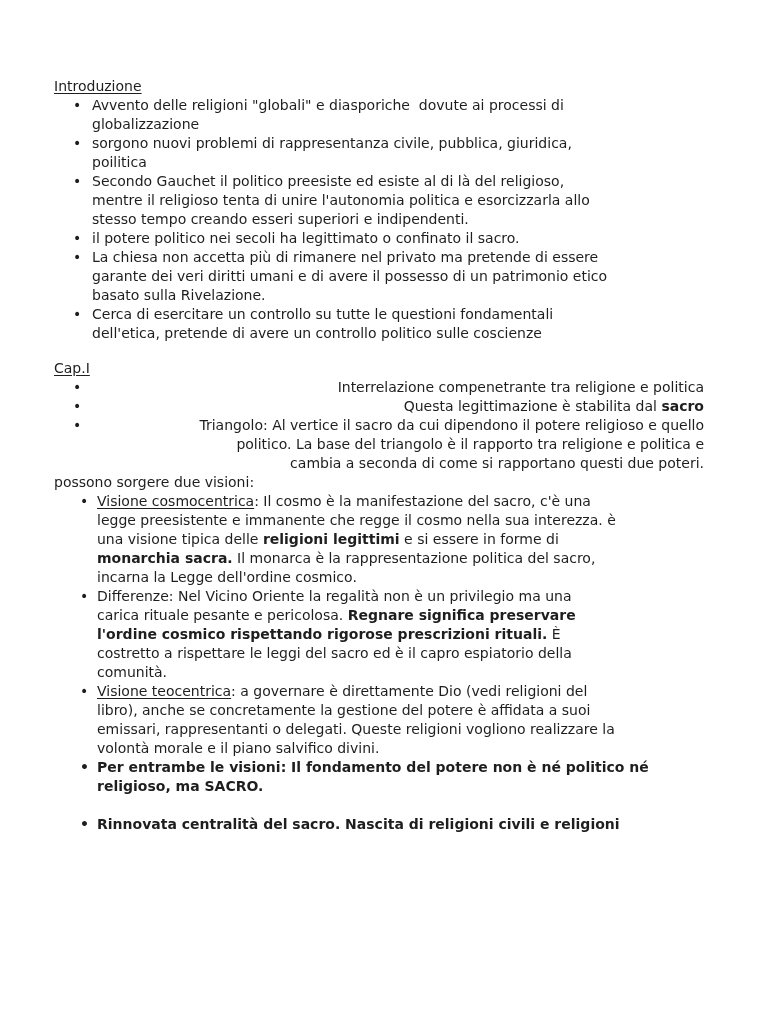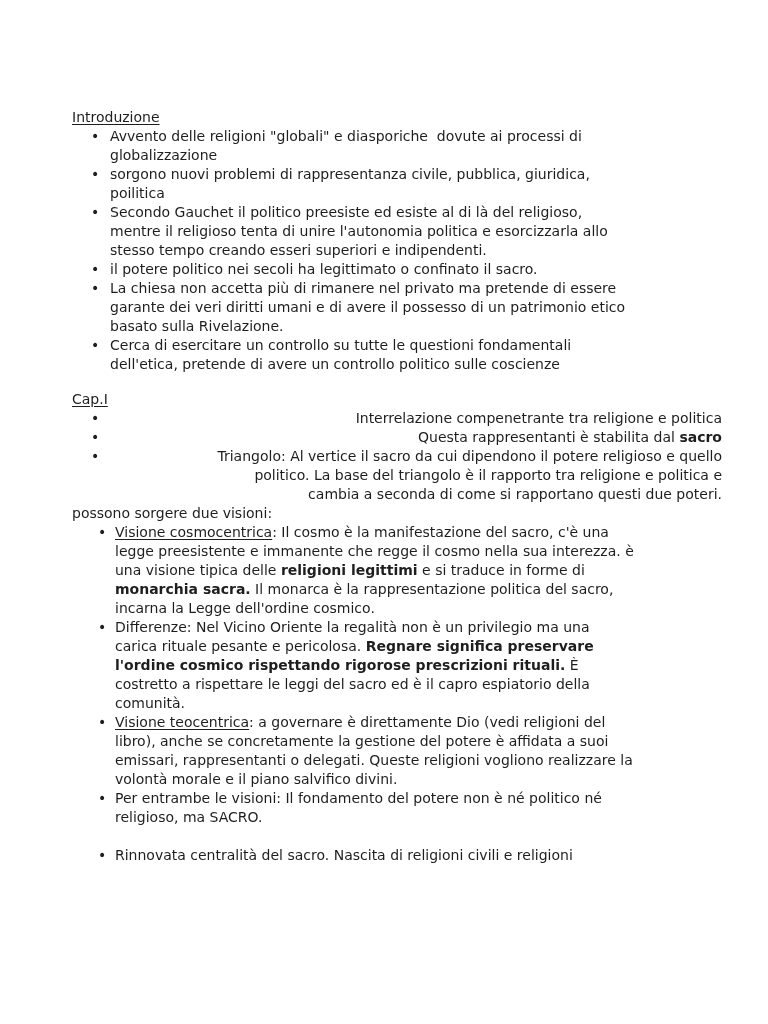--- a/index.html
+++ b/index.html
@@ -9,24 +9,23 @@
     height: 1024px;
     background: #ffffff;
     overflow: hidden;
     font-family: "DejaVu Sans", "Liberation Sans", sans-serif;
     font-size: 14px;
     line-height: 19px;
     color: #1e1e1e;
   }
   .content {
     position: absolute;
-    left: 72px;
+    left: 54px;
     top: 77px;
     width: 650px;
-    margin-top: 31px;
   }
   .heading {
     text-decoration: underline;
     text-underline-offset: 2px;
     white-space: pre-wrap;
   }
   .paragraph { white-space: pre-wrap; }
   ul.list { list-style: none; margin: 0; padding: 0; }
   ul.list li {
     position: relative;
@@ -40,21 +39,21 @@
     top: 0;
   }
   li.l1::before { left: 19px; }
   li.l2::before { left: 26px; }
   .b { font-weight: bold; }
   .u { text-decoration: underline; text-underline-offset: 2px; }
   
   [data-block="list-intro"]       { margin-top: 37px; }
   [data-block="heading-cap1"]     { margin-top: 16px; }
   [data-block="list-cap1"]        { margin-top: 39px; text-align: right; }
-  [data-block="list-visioni-extra"]          { margin-top: 19px; }
+  [data-block="list-visioni-extra"]          { margin-top: 19px; font-weight: bold; }
   [data-block="list-visioni-extra"] li + li  { margin-top: 19px; }
 </style>
 </head>
 <body>
 
 <div class="page">
   <main class="content">
       <div class="heading" data-block="heading-introduzione">Introduzione</div>
       <ul class="list" data-block="list-intro">
         <li class="l1"><span class="">Avvento delle religioni "globali" e diasporiche  dovute ai processi di
@@ -67,30 +66,30 @@
         <li class="l1"><span class="">il potere politico nei secoli ha legittimato o confinato il sacro.</span></li>
         <li class="l1"><span class="">La chiesa non accetta più di rimanere nel privato ma pretende di essere
 garante dei veri diritti umani e di avere il possesso di un patrimonio etico
 basato sulla Rivelazione.</span></li>
         <li class="l1"><span class="">Cerca di esercitare un controllo su tutte le questioni fondamentali
 dell'etica, pretende di avere un controllo politico sulle coscienze</span></li>
       </ul>
       <div class="heading" data-block="heading-cap1">Cap.I</div>
       <ul class="list" data-block="list-cap1">
         <li class="l1"><span class="">Interrelazione compenetrante tra religione e politica</span></li>
-        <li class="l1"><span class="">Questa rappresentanti è stabilita dal </span><span class="b ">sacro</span></li>
+        <li class="l1"><span class="">Questa legittimazione è stabilita dal </span><span class="b ">sacro</span></li>
         <li class="l1"><span class="">Triangolo: Al vertice il sacro da cui dipendono il potere religioso e quello
 politico. La base del triangolo è il rapporto tra religione e politica e
 cambia a seconda di come si rapportano questi due poteri.</span></li>
       </ul>
       <div class="paragraph" data-block="para-visioni">possono sorgere due visioni:</div>
       <ul class="list" data-block="list-visioni">
         <li class="l2"><span class="u">Visione cosmocentrica</span><span class="">: Il cosmo è la manifestazione del sacro, c'è una
 legge preesistente e immanente che regge il cosmo nella sua interezza. è
-una visione tipica delle </span><span class="b ">religioni legittimi</span><span class=""> e si traduce in forme di
+una visione tipica delle </span><span class="b ">religioni legittimi</span><span class=""> e si essere in forme di
 </span><span class="b ">monarchia sacra.</span><span class=""> Il monarca è la rappresentazione politica del sacro,
 incarna la Legge dell'ordine cosmico.</span></li>
         <li class="l2"><span class="">Differenze: Nel Vicino Oriente la regalità non è un privilegio ma una
 carica rituale pesante e pericolosa. </span><span class="b ">Regnare significa preservare
 l'ordine cosmico rispettando rigorose prescrizioni rituali.</span><span class=""> È
 costretto a rispettare le leggi del sacro ed è il capro espiatorio della
 comunità.</span></li>
         <li class="l2"><span class="u">Visione teocentrica</span><span class="">: a governare è direttamente Dio (vedi religioni del
 libro), anche se concretamente la gestione del potere è affidata a suoi
 emissari, rappresentanti o delegati. Queste religioni vogliono realizzare la

